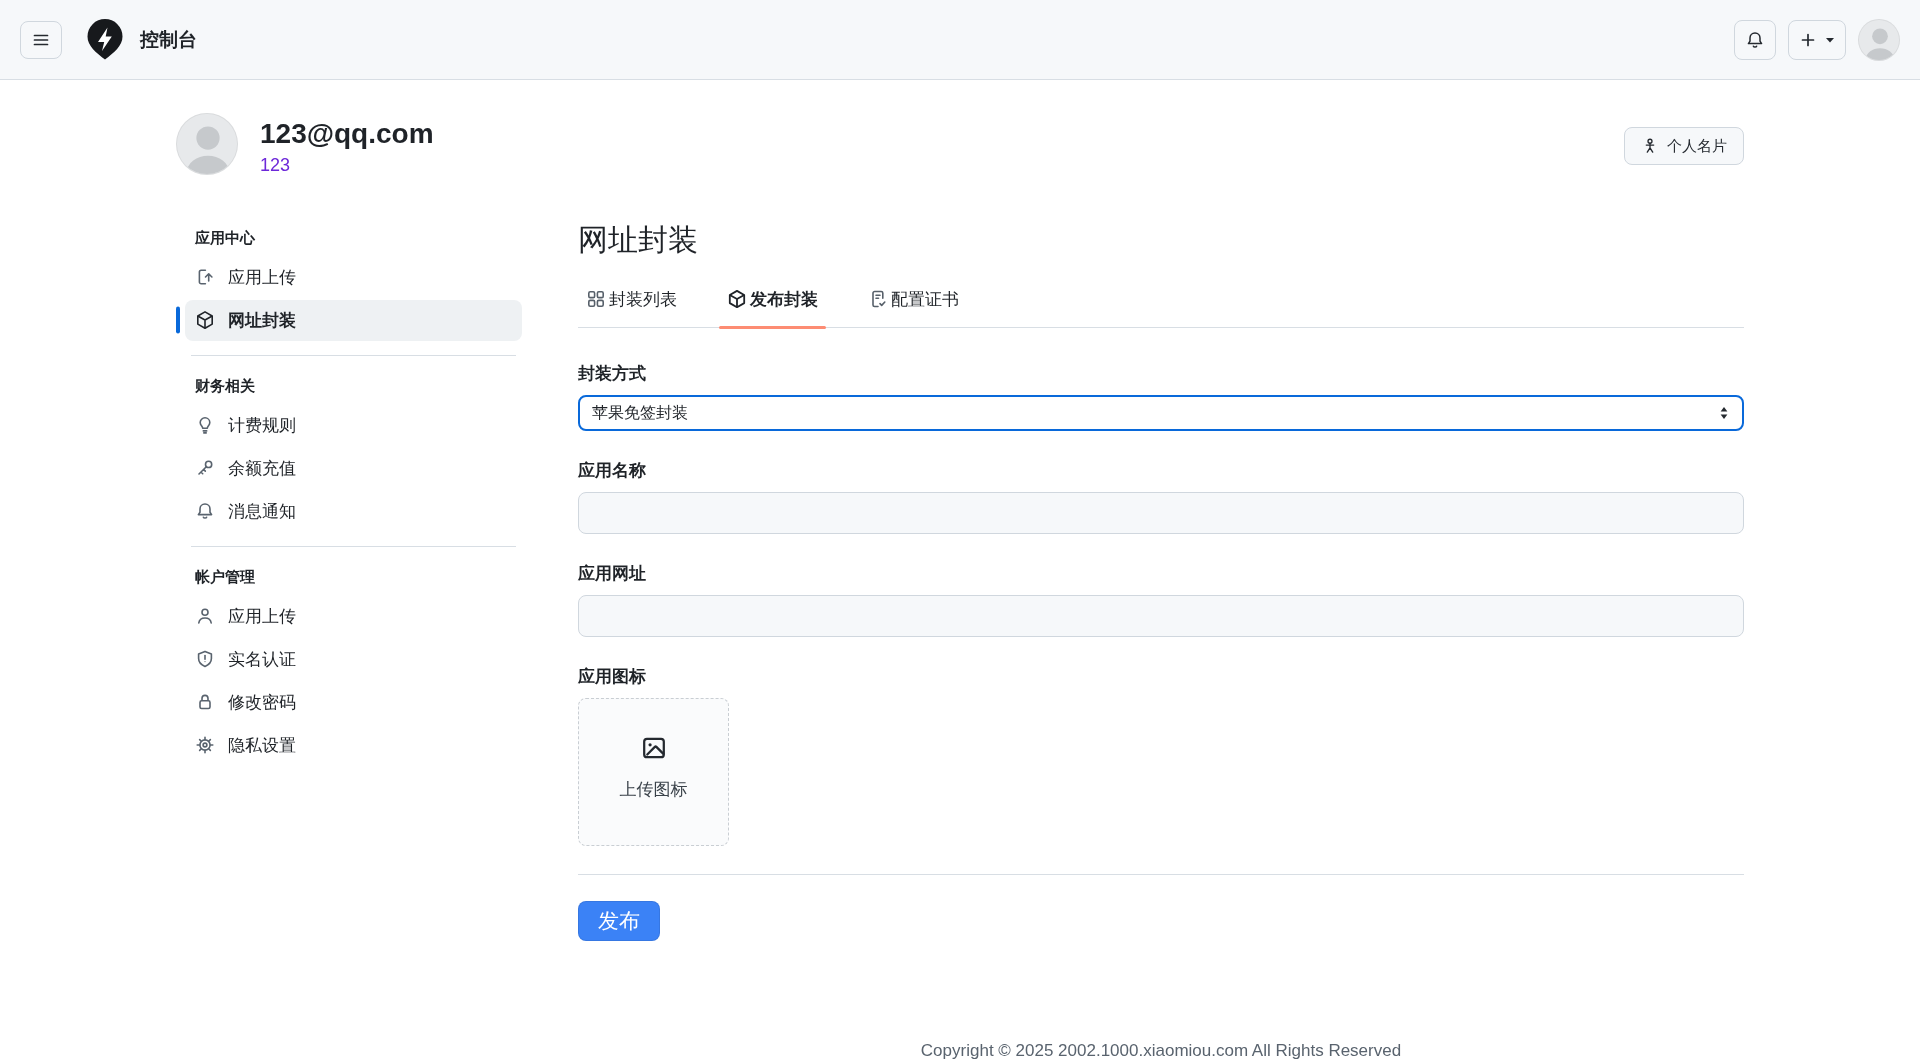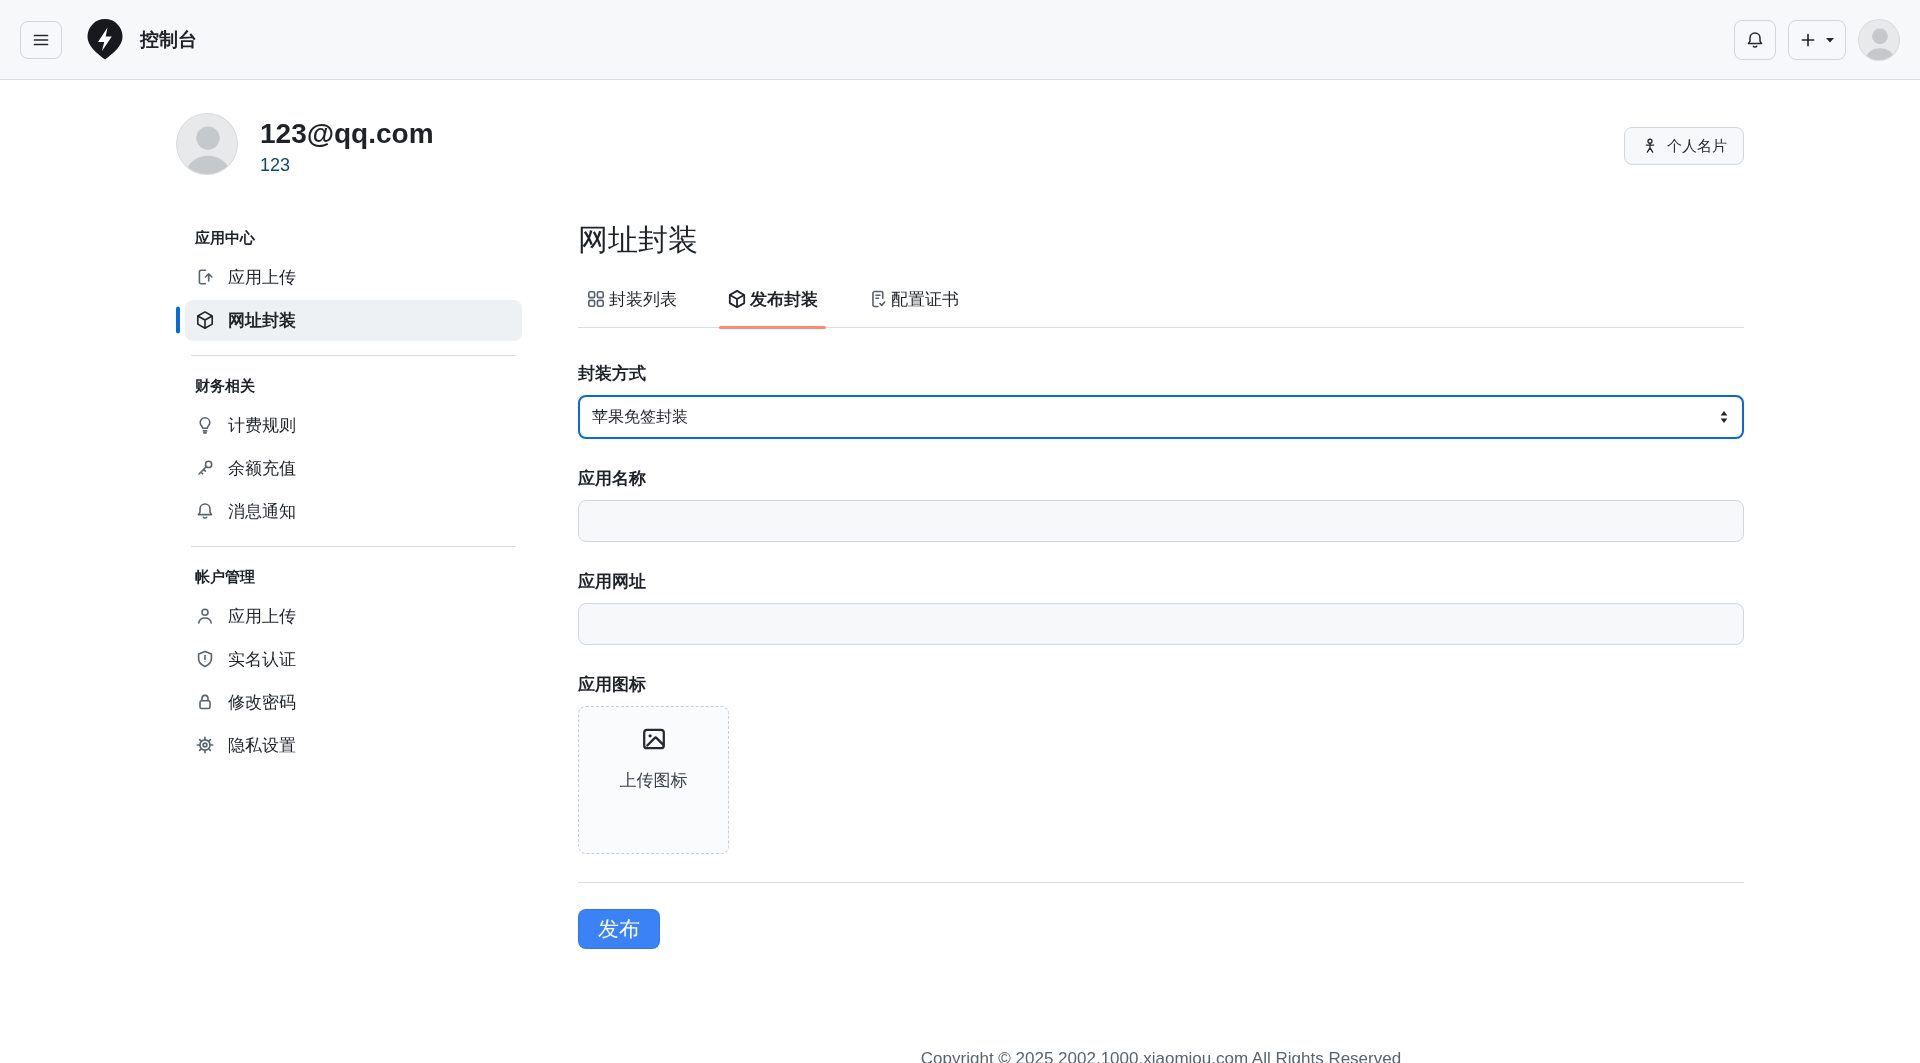--- a/index.html
+++ b/index.html
@@ -33,21 +33,21 @@
   .container { width:1568px; margin:0 auto; padding-top:33px; }
 
   
   .profile-row { display:flex; align-items:flex-start; }
   .avatar-lg {
     width:62px; height:62px; border-radius:50%; overflow:hidden; background:#e7e9eb;
     border:1px solid rgba(0,0,0,0.06); flex:0 0 auto;
   }
   .profile-meta { margin-left:22px; padding-top:4px; }
   .profile-email { font-size:28px; font-weight:bold; line-height:1.2; }
-  .profile-username { font-size:18px; color:#0c4a6e; margin-top:4px; }
+  .profile-username { font-size:18px; color:#6d28d9; margin-top:4px; }
   .profile-actions { margin-left:auto; padding-top:14px; }
   .card-btn {
     display:flex; align-items:center; gap:8px; height:38px; padding:0 16px;
     background:#f6f8fa; border:1px solid #d0d7de; border-radius:8px;
     font-size:15px; color:#24292f; cursor:pointer; font-family:inherit;
   }
 
   
   .layout { display:flex; gap:56px; margin-top:46px; align-items:flex-start; }
 
@@ -84,33 +84,33 @@
   .tab.active::after {
     content:""; position:absolute; left:0; right:0; bottom:-2px; height:3px;
     background:#fd8c73; border-radius:2px;
   }
 
   
   .form { padding-top:6px; }
   .form-label { display:block; font-size:17px; font-weight:bold; margin:28px 0 10px; }
   .select-wrap { position:relative; }
   .form-select {
-    width:100%; height:44px; border:2px solid #0969da; border-radius:8px;
+    width:100%; height:36px; border:2px solid #0969da; border-radius:8px;
     background:#ffffff; font-size:16px; color:#1f2328; padding:0 40px 0 12px;
     appearance:none; -webkit-appearance:none; font-family:Liberation Serif, serif; cursor:pointer; outline:none;
   }
   .select-caret { position:absolute; right:14px; top:50%; transform:translateY(-50%); pointer-events:none; color:#24292f; }
   .form-input {
     width:100%; height:42px; background:#f6f8fa; border:1px solid #d0d7de;
     border-radius:8px; font-size:16px; padding:0 12px; color:#1f2328; font-family:inherit;
   }
   .upload-box {
     width:151px; height:148px; background:#fafbfc; border:1px dashed #c9ced3;
     border-radius:8px; display:flex; flex-direction:column; align-items:center;
-    gap:16px; cursor:pointer; padding-bottom:26px;
+    justify-content:center; gap:16px; cursor:pointer; padding-bottom:26px;
   }
   .upload-box .ic { color:#24292f; margin-top:18px; }
   .upload-text { font-size:17px; color:#3a424a; }
   .form-divider { border:none; border-top:1px solid #d8dee4; margin:28px 0 0; }
   .publish-btn {
     margin-top:26px; height:40px; padding:0 19px; background:#3b82f6; color:#ffffff;
     border:1px solid rgba(0,0,0,0.08); border-radius:8px; font-size:21px;
     cursor:pointer; font-family:inherit;
   }
 

